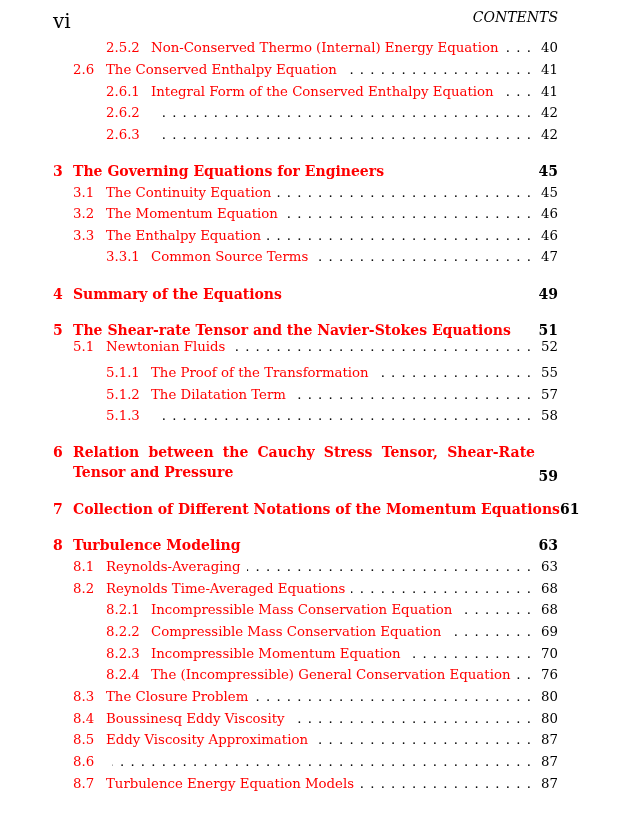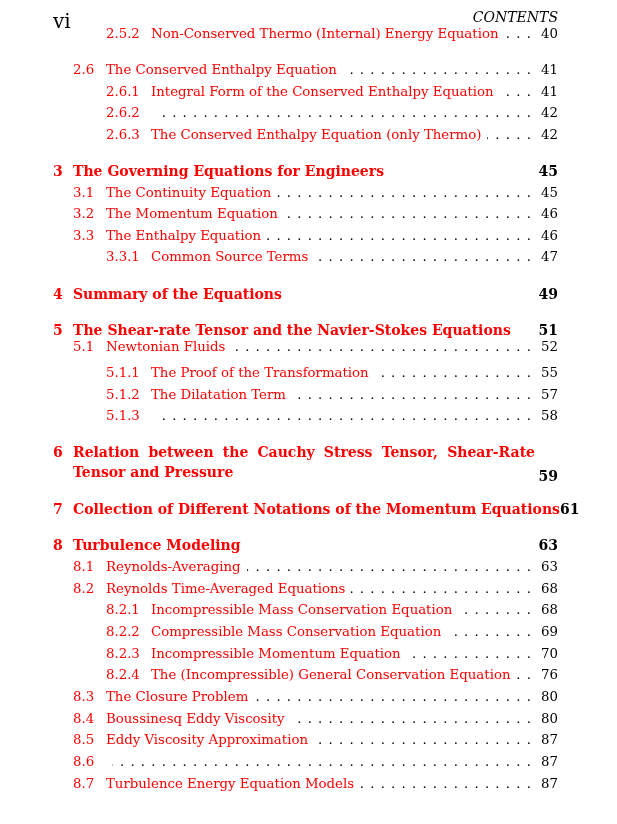--- a/index.html
+++ b/index.html
@@ -27,21 +27,21 @@
   .wrap .title { white-space:normal; width:462px; text-align:justify; text-align-last:left; flex:none; }
   .wrap .page { align-self:flex-end; margin-left:auto; line-height:20px; }
 </style>
 </head>
 <body>
 
 <div class="header-left">vi</div>
 <div class="header-right">CONTENTS</div>
 
 <div class="toc" id="toc">
-    <div class="row lvl3" style="top: 24px;">
+    <div class="row lvl3" style="top: 38px;">
       <span class="num">2.5.2</span>
       <span class="title">Non-Conserved Thermo (Internal) Energy Equation</span>
       <span class="dots">................................................................................</span>
       <span class="page">40</span>
     </div>
     <div class="row lvl2" style="top: 60px;">
       <span class="num">2.6</span>
       <span class="title">The Conserved Enthalpy Equation</span>
       <span class="dots">................................................................................</span>
       <span class="page">41</span>
@@ -52,21 +52,20 @@
       <span class="dots">................................................................................</span>
       <span class="page">41</span>
     </div>
     <div class="row lvl3" style="top: 103px;">
       <span class="num">2.6.2</span>
       <span class="dots">................................................................................</span>
       <span class="page">42</span>
     </div>
     <div class="row lvl3" style="top: 125px;">
       <span class="num">2.6.3</span>
-      <span class="title">The Conserved Enthalpy Equation (only Thermo)</span>
       <span class="dots">................................................................................</span>
       <span class="page">42</span>
     </div>
     <div class="row lvl1 chap" style="top: 161px;">
       <span class="num">3</span>
       <span class="title">The Governing Equations for Engineers</span>
       <span class="page">45</span>
     </div>
     <div class="row lvl2" style="top: 183px;">
       <span class="num">3.1</span>

